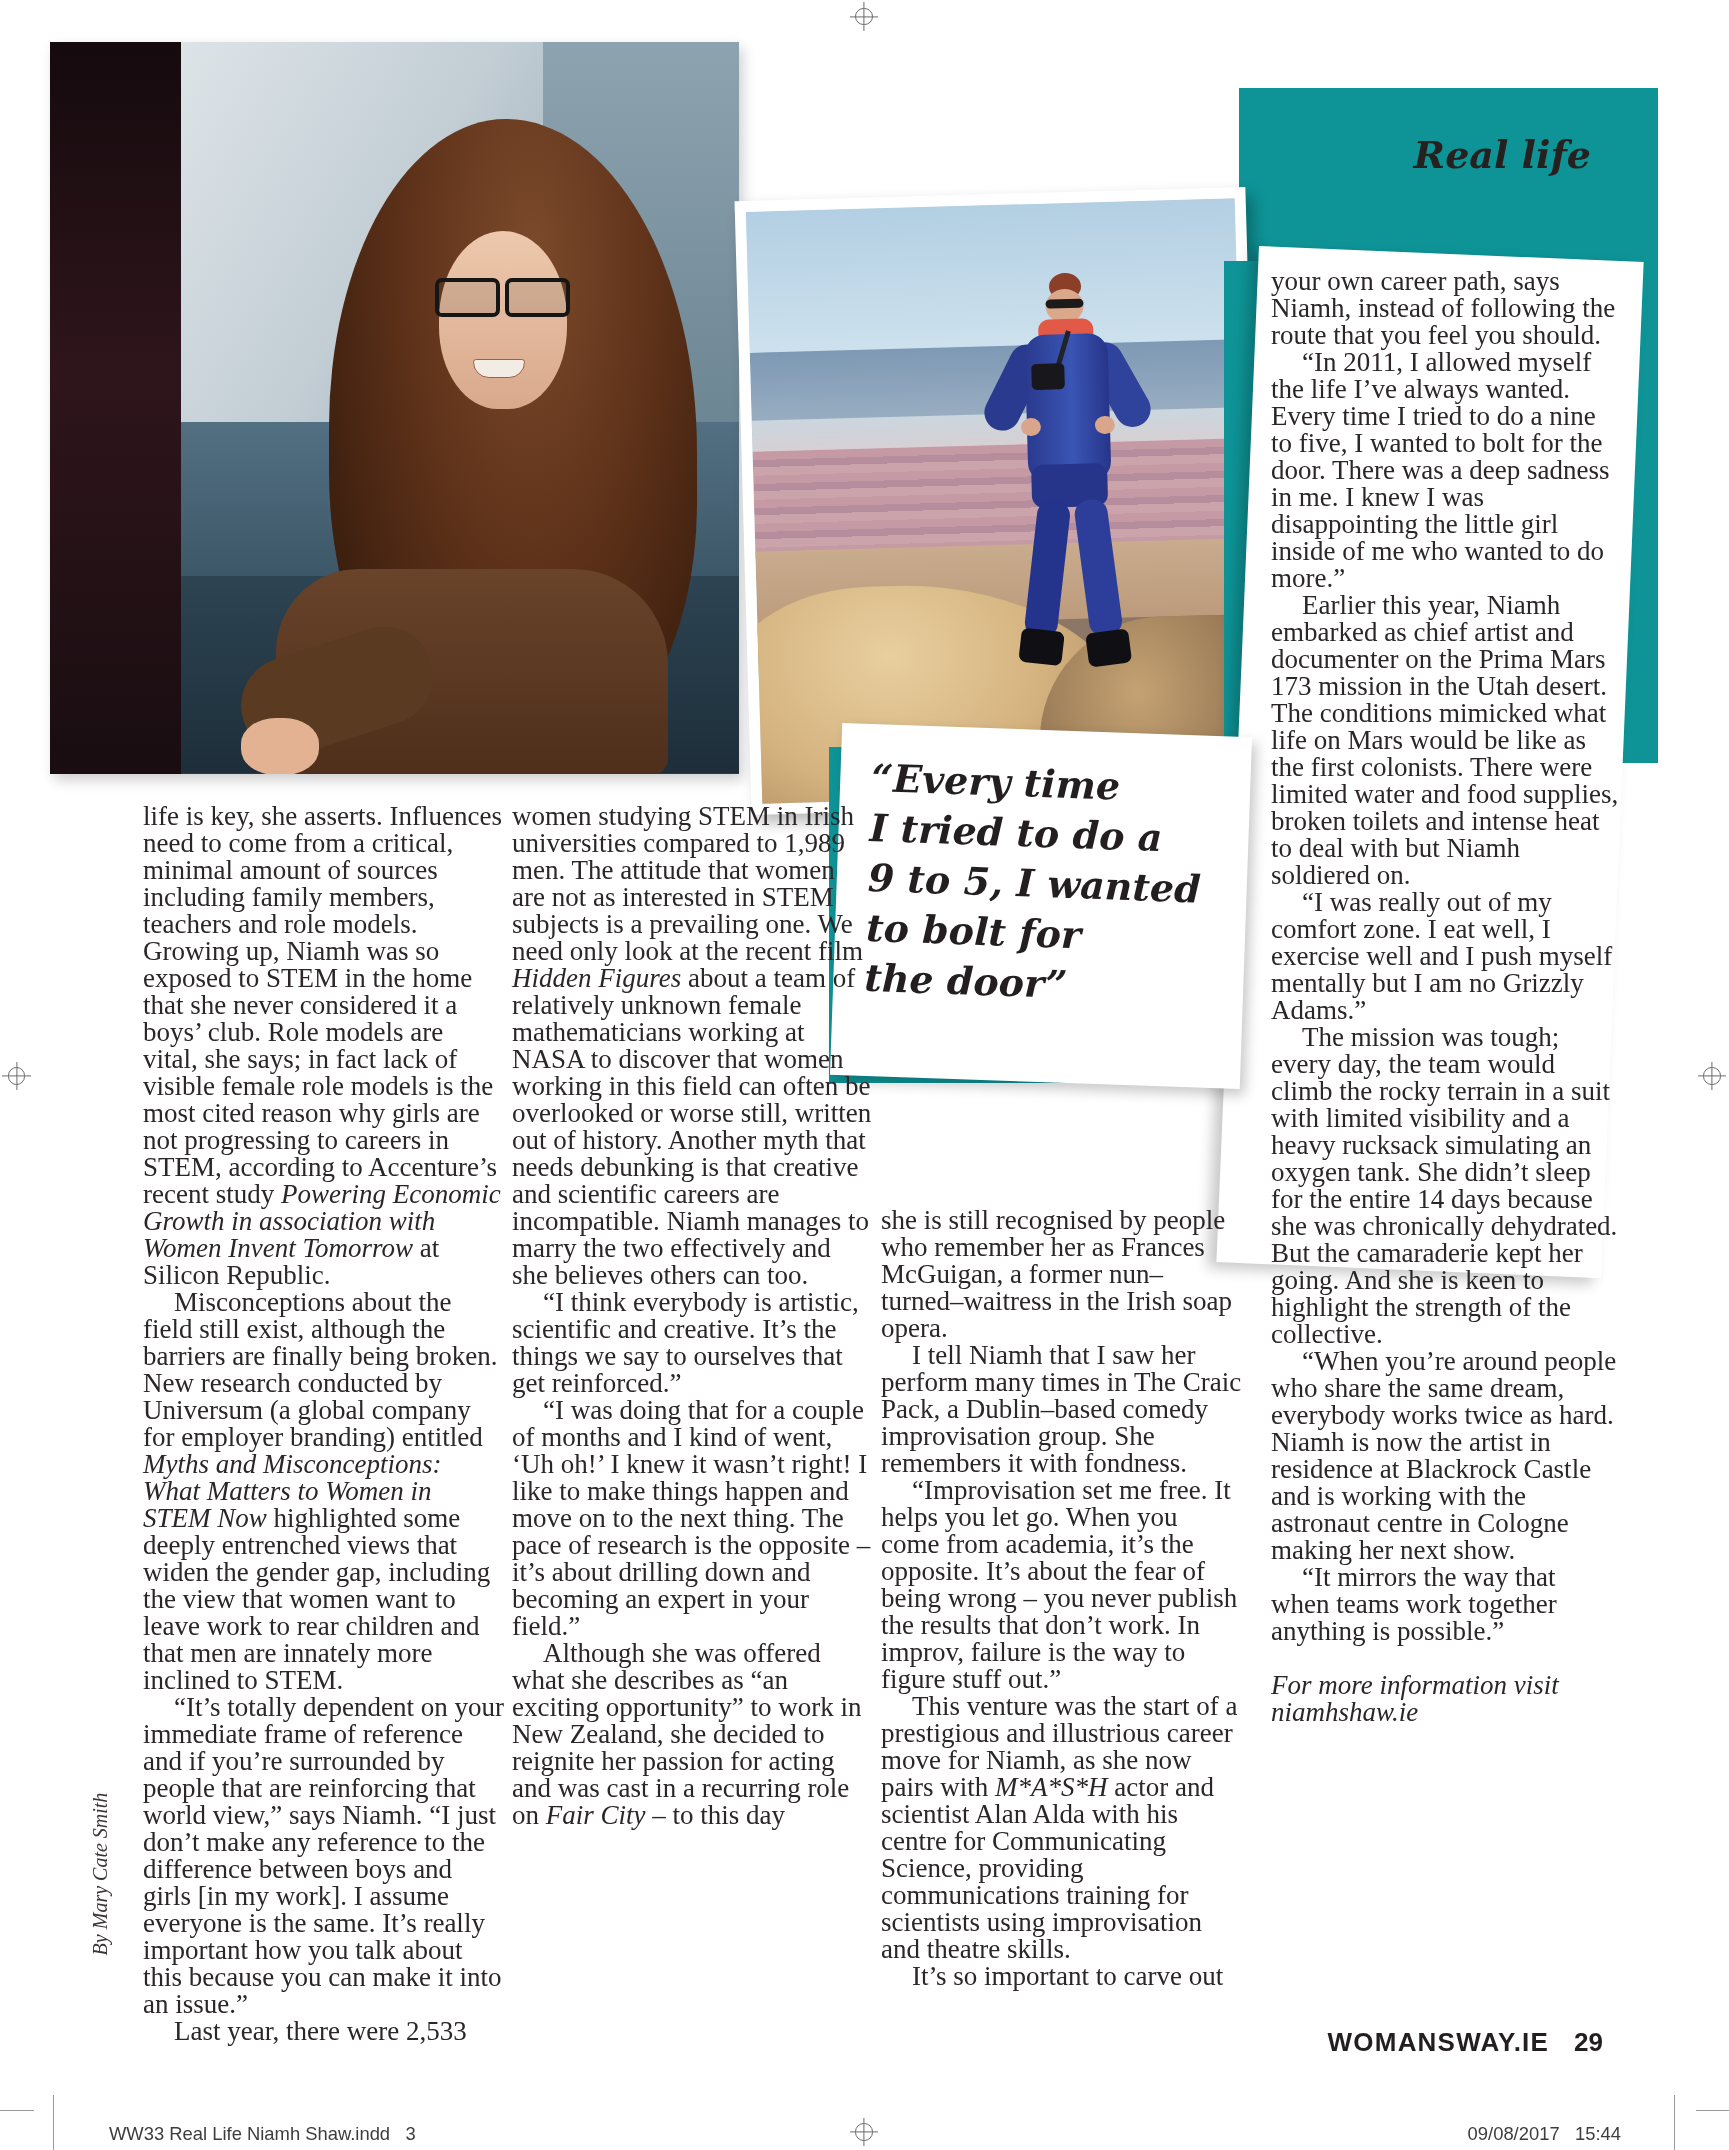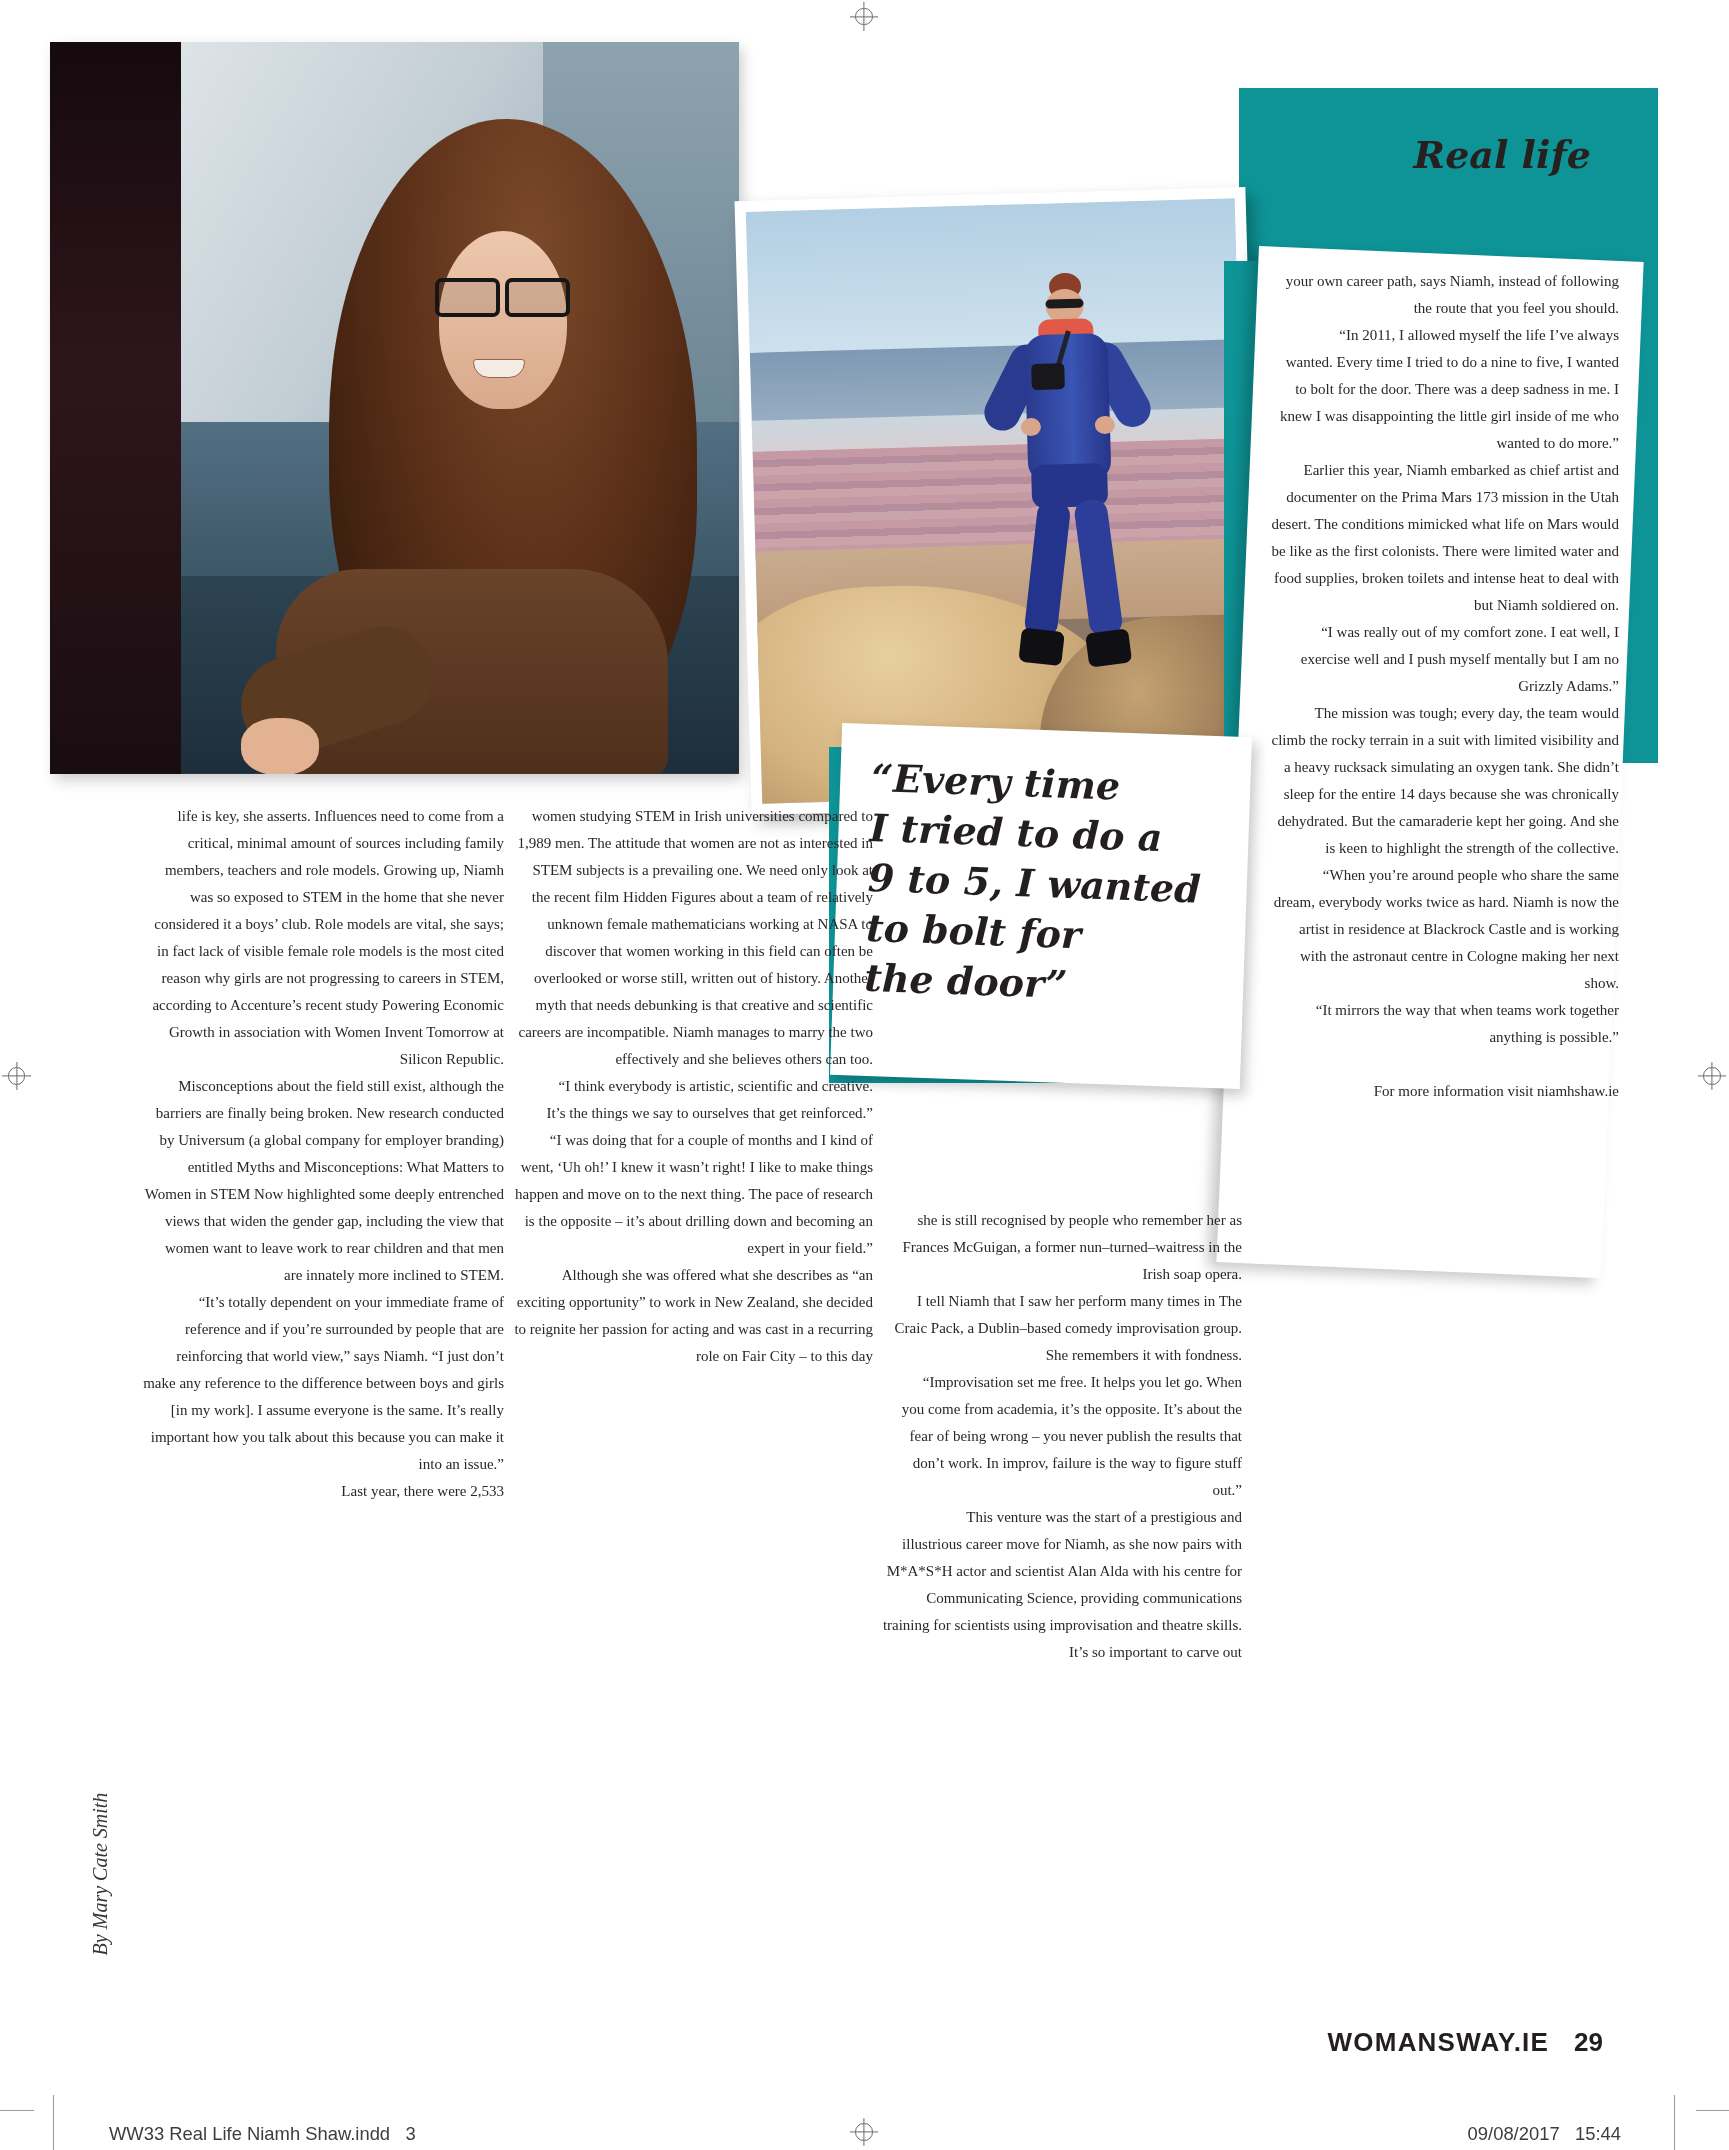--- a/index.html
+++ b/index.html
@@ -83,25 +83,25 @@
   .quote-text{position:absolute;left:31px;top:28.5px;width:356px;
               font-family:"DejaVu Serif", serif;font-style:italic;font-weight:bold;
               font-size:38px;line-height:50px;color:#231f20;white-space:pre-line;}
 
   
   .col4-card{left:1259px;top:246px;width:385px;height:1017px;background:#ffffff;
              transform:rotate(2.4deg);transform-origin:0 0;
              box-shadow:-8.3px 6px 14.3px rgba(0,0,0,0.22);}
 
   
-  .col{position:absolute;width:361px;font-size:15px;line-height:27px;color:#2b2627;text-align:right;}
+  .col{position:absolute;width:361px;font-size:27px;line-height:27px;color:#2b2627;text-align:left;}
   .col p{margin:0;}
   .col p.indent{text-indent:31px;}
   .col p.space-before{margin-top:27px;}
-  .it{}
+  .it{font-style:italic;}
   .ww{color:#0e9497;font-family:"Liberation Sans", sans-serif;font-weight:bold;font-style:normal;letter-spacing:-0.6px;}
   .col-1{left:143px;top:803px;}
   .col-2{left:512px;top:803px;}
   .col-3{left:881px;top:1207px;}
   .col-4{left:1271px;top:268px;width:348px;z-index:30;}
 
   
   .byline{left:-24px;top:1862px;width:249px;height:24px;transform:rotate(-90deg);
           font-style:italic;font-size:20px;color:#3a3537;text-align:center;}
   .footer{left:1247px;top:2027px;width:356px;text-align:right;

